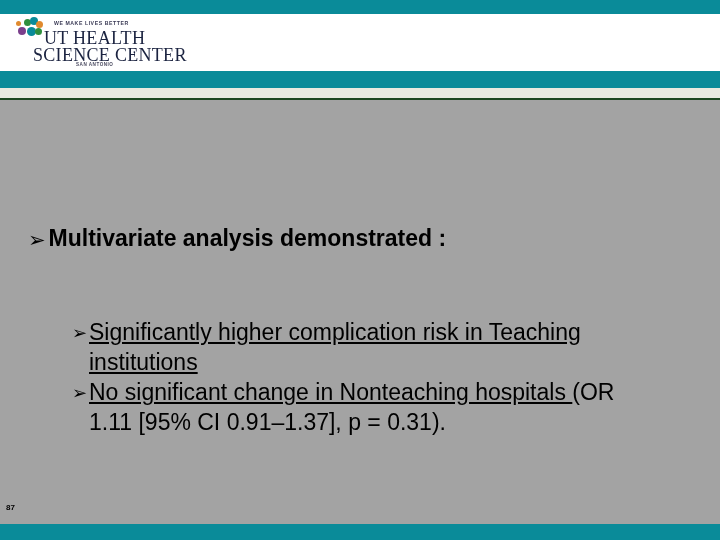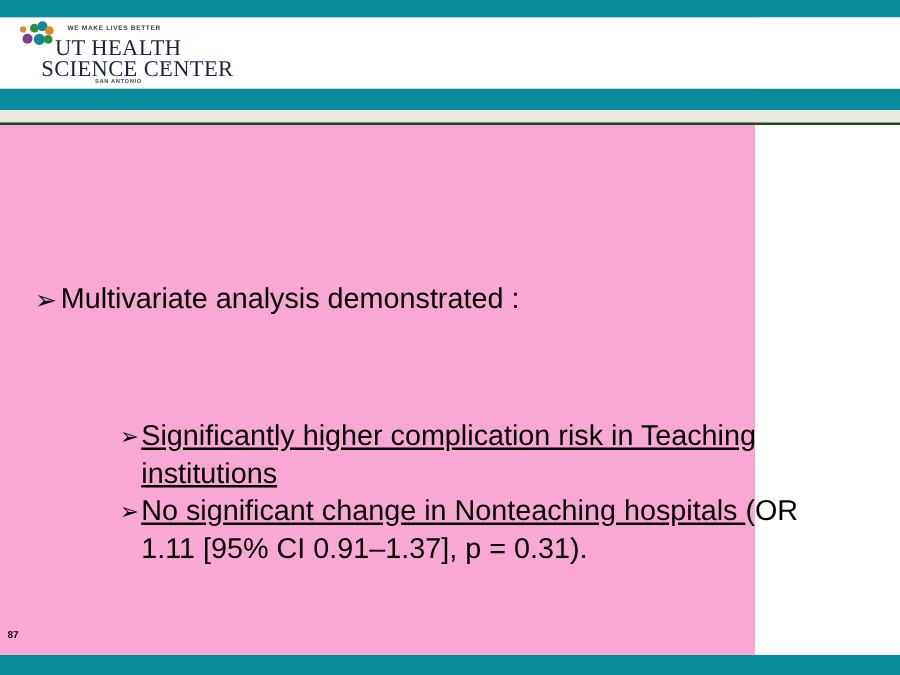--- a/index.html
+++ b/index.html
@@ -11,23 +11,23 @@
     width: 720px;
     height: 540px;
     overflow: hidden;
     font-family: "Liberation Sans", sans-serif;
     position: relative;
   }
 
   .slide {
     position: absolute;
     inset: 0;
-    width: 604px;
+    width: 720px;
     height: 540px;
-    background: #f9a8d4;
+    background: #a3a3a3;
   }
 
   
   .bar-top-teal {
     position: absolute;
     left: 0; top: 0;
     width: 720px; height: 14px;
     background: #0a8b99;
   }
   .header-white {
@@ -154,31 +154,30 @@
     white-space: nowrap;
     line-height: 1.05;
   }
   .lvl1 .bullet {
     font-family: "DejaVu Sans", sans-serif;
     font-size: 21px;
     margin-right: 3px;
     display: inline-block;
     vertical-align: -1px;
   }
-  .lvl1 .txt { font-weight: normal; }
+  .lvl1 .txt { font-weight: bold; }
 
   .lvl2block {
     position: absolute;
-    left: 96px;
+    left: 72px;
     top: 218px;
     width: 580px;
     font-size: 23px;
     color: #000000;
     line-height: 1.30;
-    margin-top: 16px;
   }
   .lvl2 {
     text-indent: -17px;
     padding-left: 17px;
   }
   .lvl2 .bullet {
     font-family: "DejaVu Sans", sans-serif;
     font-size: 18px;
     display: inline-block;
     width: 17px;

